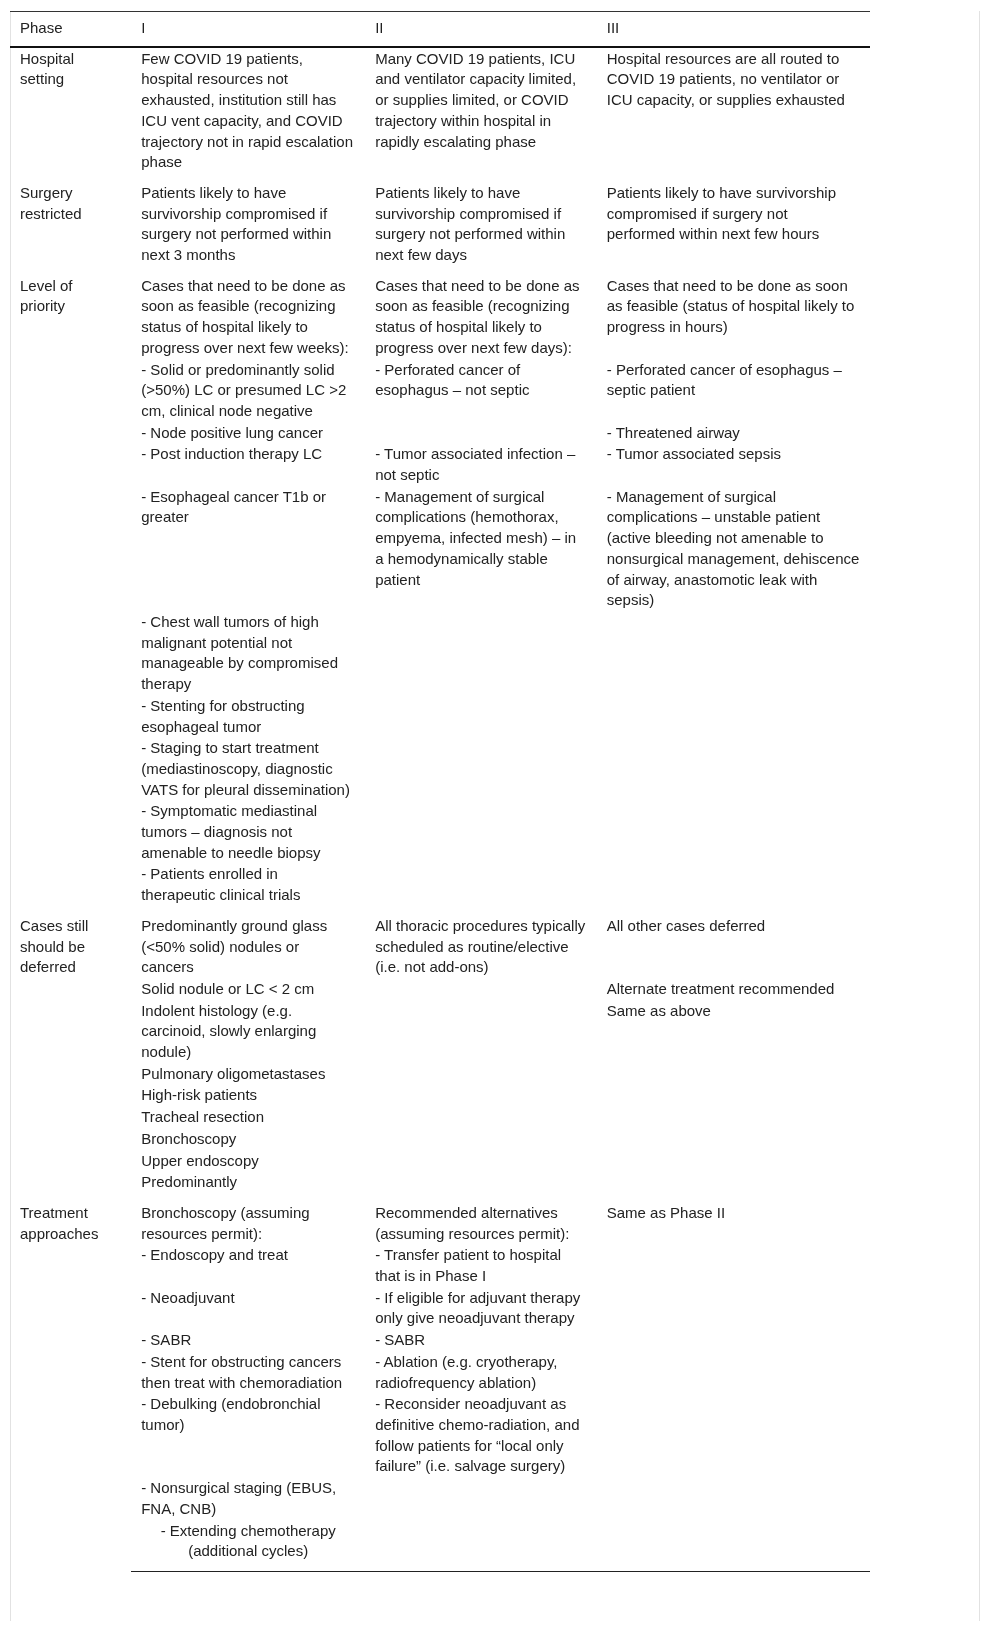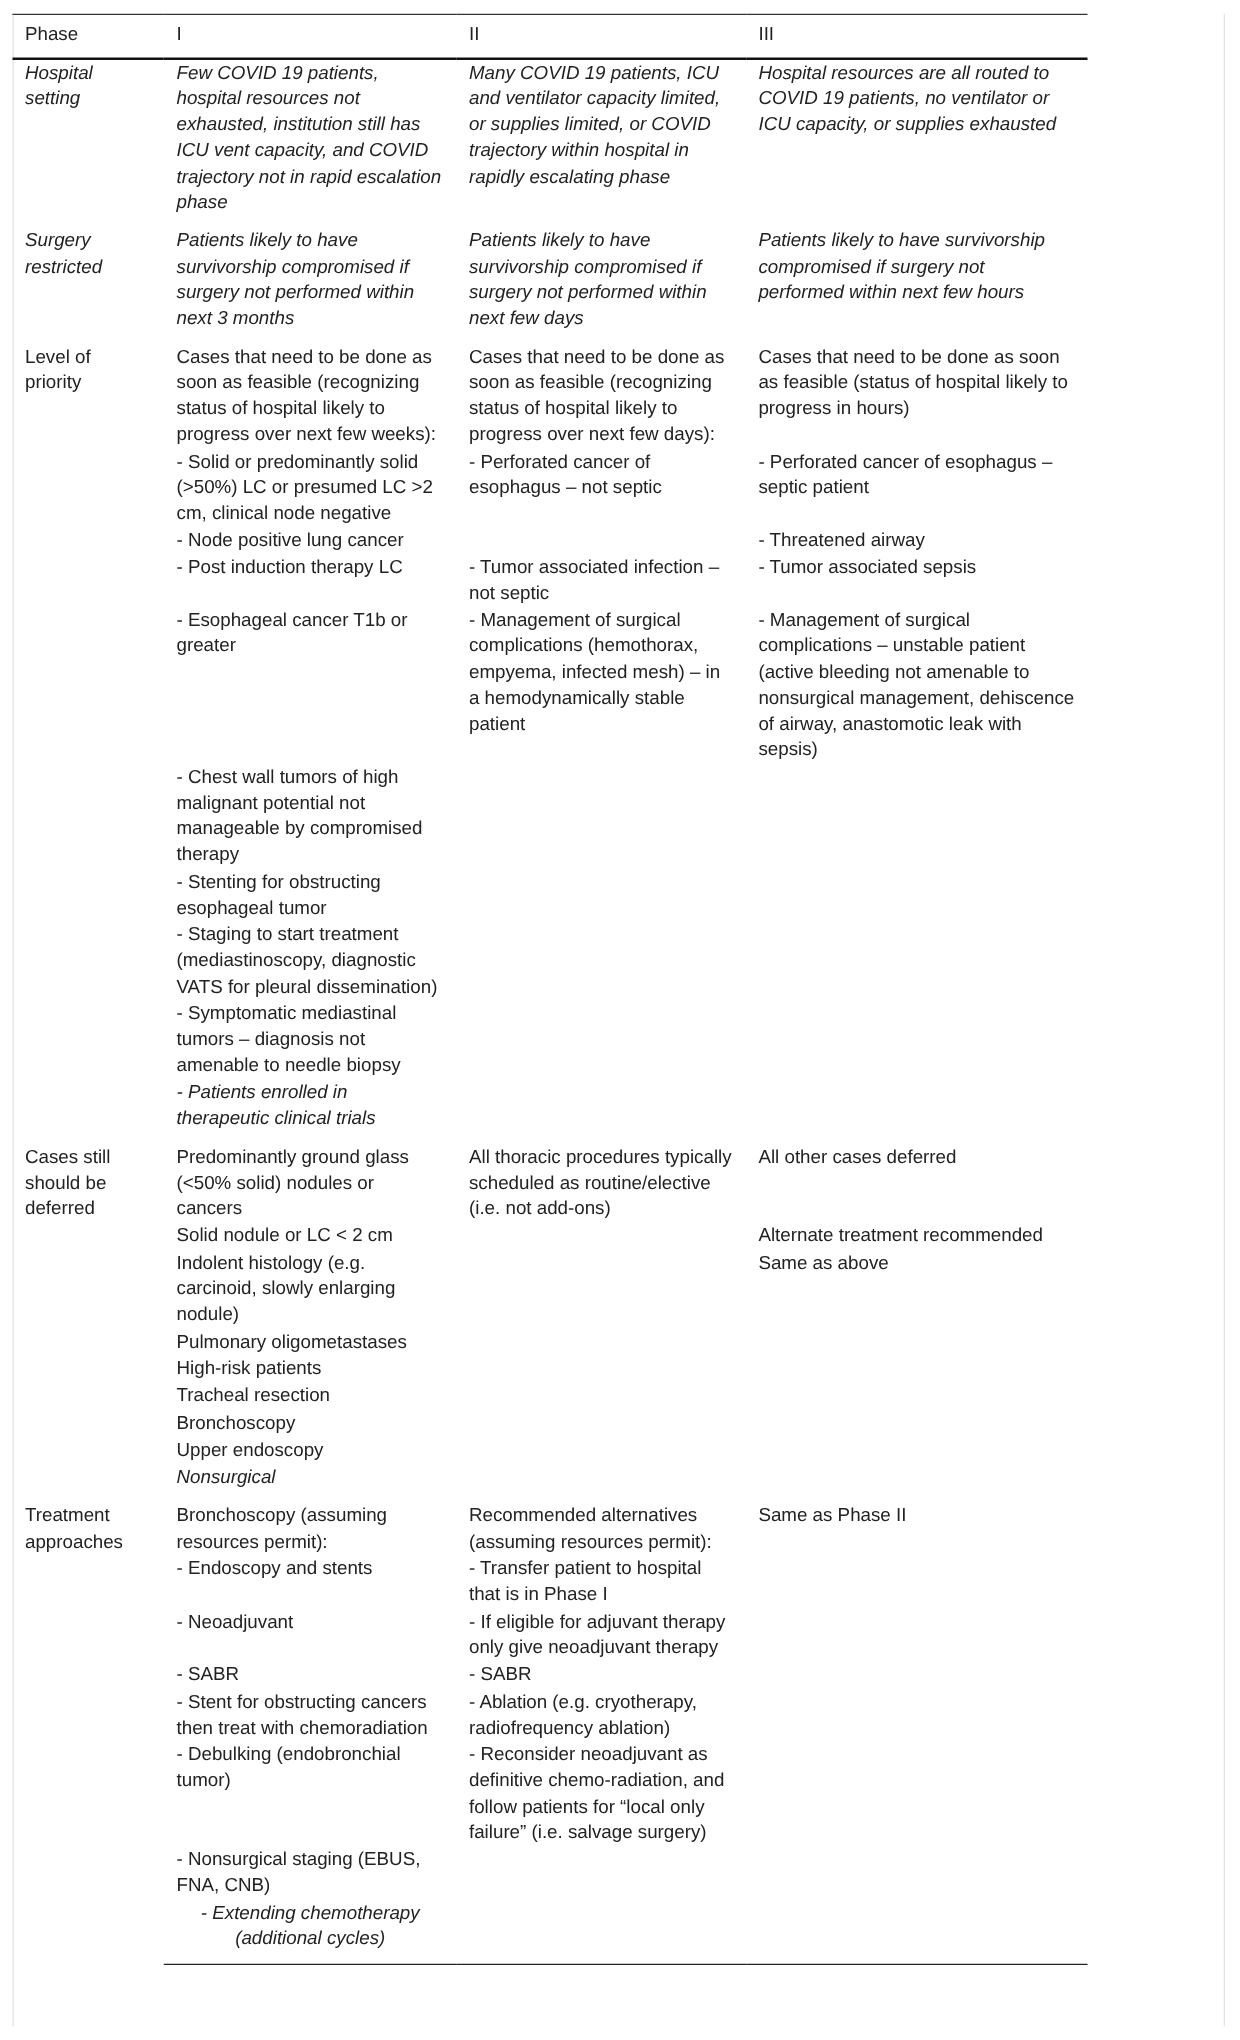--- a/index.html
+++ b/index.html
@@ -4,21 +4,21 @@
 <style>
   html, body { margin: 0; padding: 0; background: #ffffff; }
   body { width: 992px; height: 1632px; overflow: hidden; font-family: "Liberation Sans", sans-serif; color: #222; }
   .frame { position: absolute; left: 10px; top: 11px; width: 970px; height: 1610px;
            border-left: 1px solid #e2e2e2; border-right: 1px solid #e2e2e2; box-sizing: border-box; }
   table { position: absolute; left: 10px; top: 11px; width: 860px; border-collapse: collapse;
           font-size: 15px; line-height: 20.7px; }
   thead tr th { text-align: left; font-weight: normal; padding: 6px 10px 7px 10px;
                 border-top: 1px solid #333; border-bottom: 2.5px solid #111; vertical-align: top; }
   tbody td { vertical-align: top; padding: 1px 10px 0 10px; }
-  tbody tr.last td { padding-bottom: 9px; font-style: italic; }
+  tbody tr.last td { padding-bottom: 9px; }
   tbody tr.group-end.last-table td { border-bottom: 1.5px solid #222; text-align: center; }
   col.c0 { width: 128px; } col.c1 { width: 262px; } col.c2 { width: 260px; } col.c3 { width: 320px; }
 </style>
 </head>
 <body>
 
 <div class="frame"></div>
 
 <table>
   <colgroup>
@@ -134,32 +134,32 @@
         <td>Bronchoscopy</td>
         <td></td>
         <td></td>
       </tr>
       <tr>
         <td>Upper endoscopy</td>
         <td></td>
         <td></td>
       </tr>
       <tr class="last">
-        <td>Nonsurgical</td>
+        <td>Predominantly</td>
         <td></td>
         <td></td>
       </tr>
       <tr>
         <td rowspan="8">Treatment approaches</td>
         <td>Bronchoscopy (assuming resources permit):</td>
         <td>Recommended alternatives (assuming resources permit):</td>
         <td>Same as Phase II</td>
       </tr>
       <tr>
-        <td>- Endoscopy and stents</td>
+        <td>- Endoscopy and treat</td>
         <td>- Transfer patient to hospital that is in Phase I</td>
         <td></td>
       </tr>
       <tr>
         <td>- Neoadjuvant</td>
         <td>- If eligible for adjuvant therapy only give neoadjuvant therapy</td>
         <td></td>
       </tr>
       <tr>
         <td>- SABR</td>

